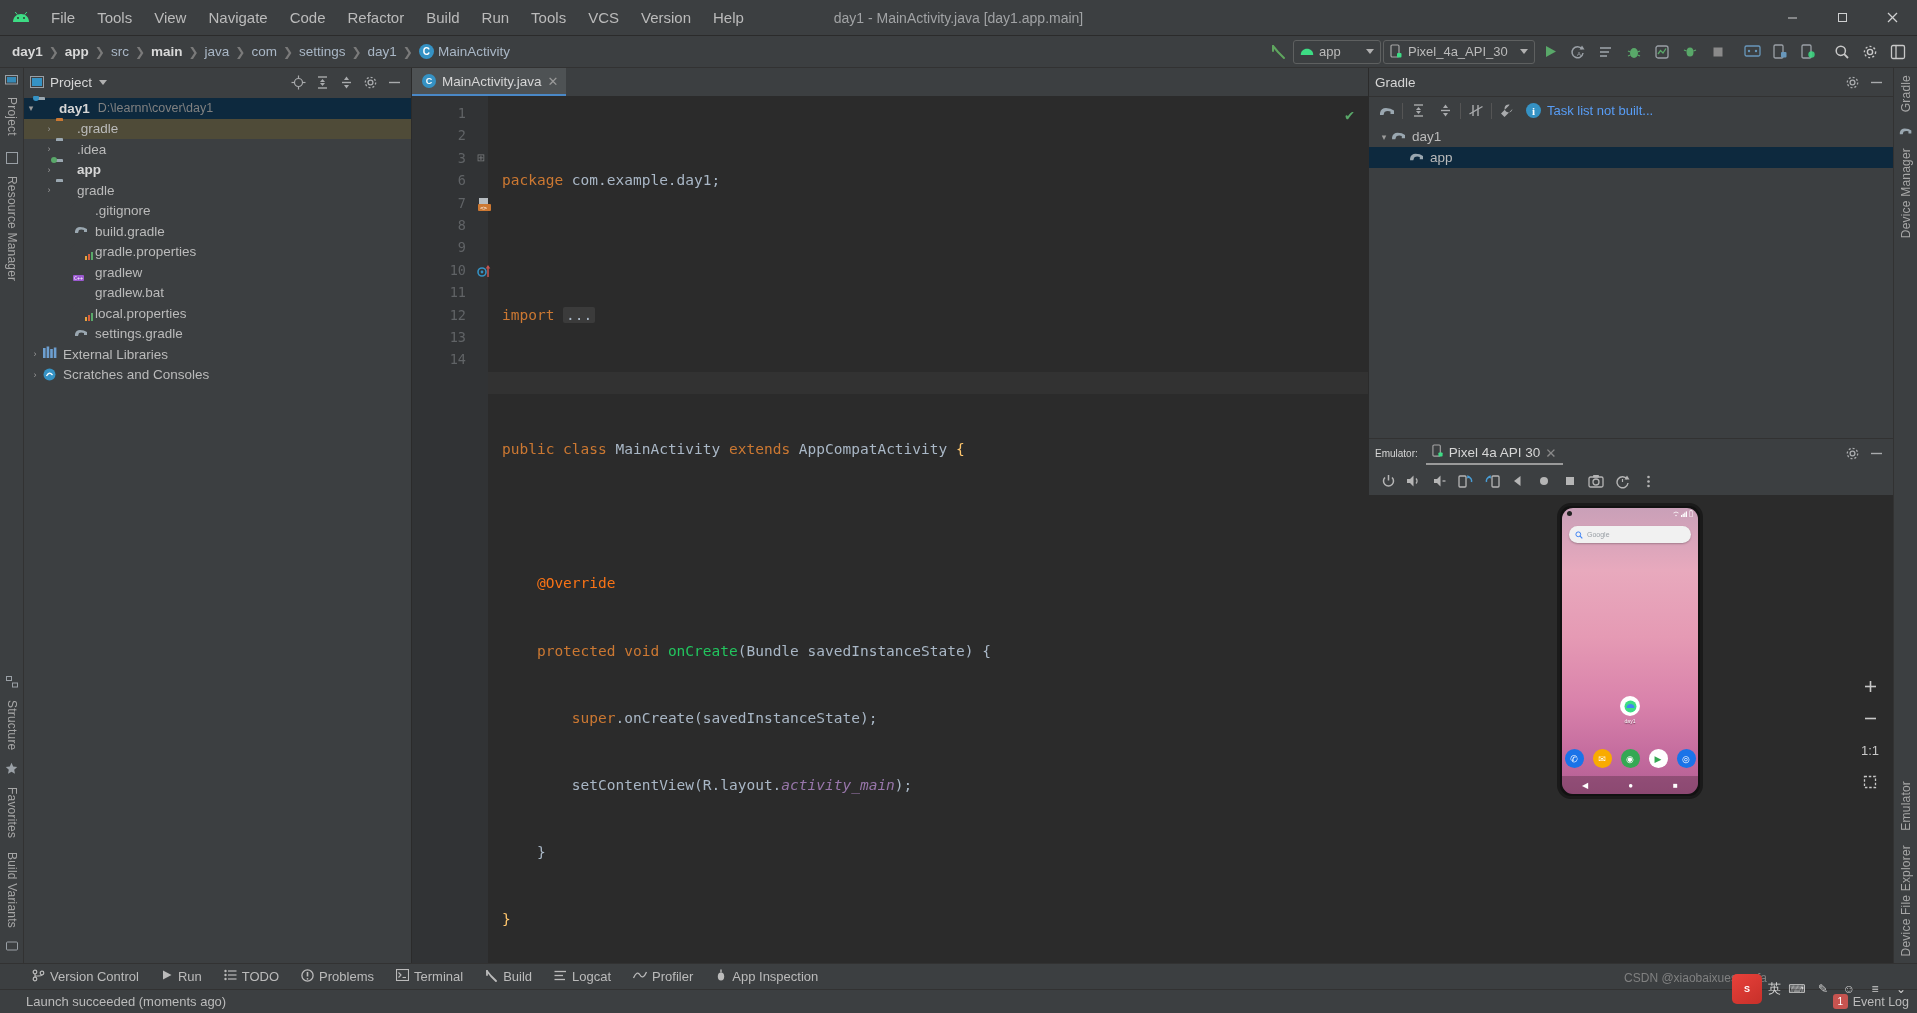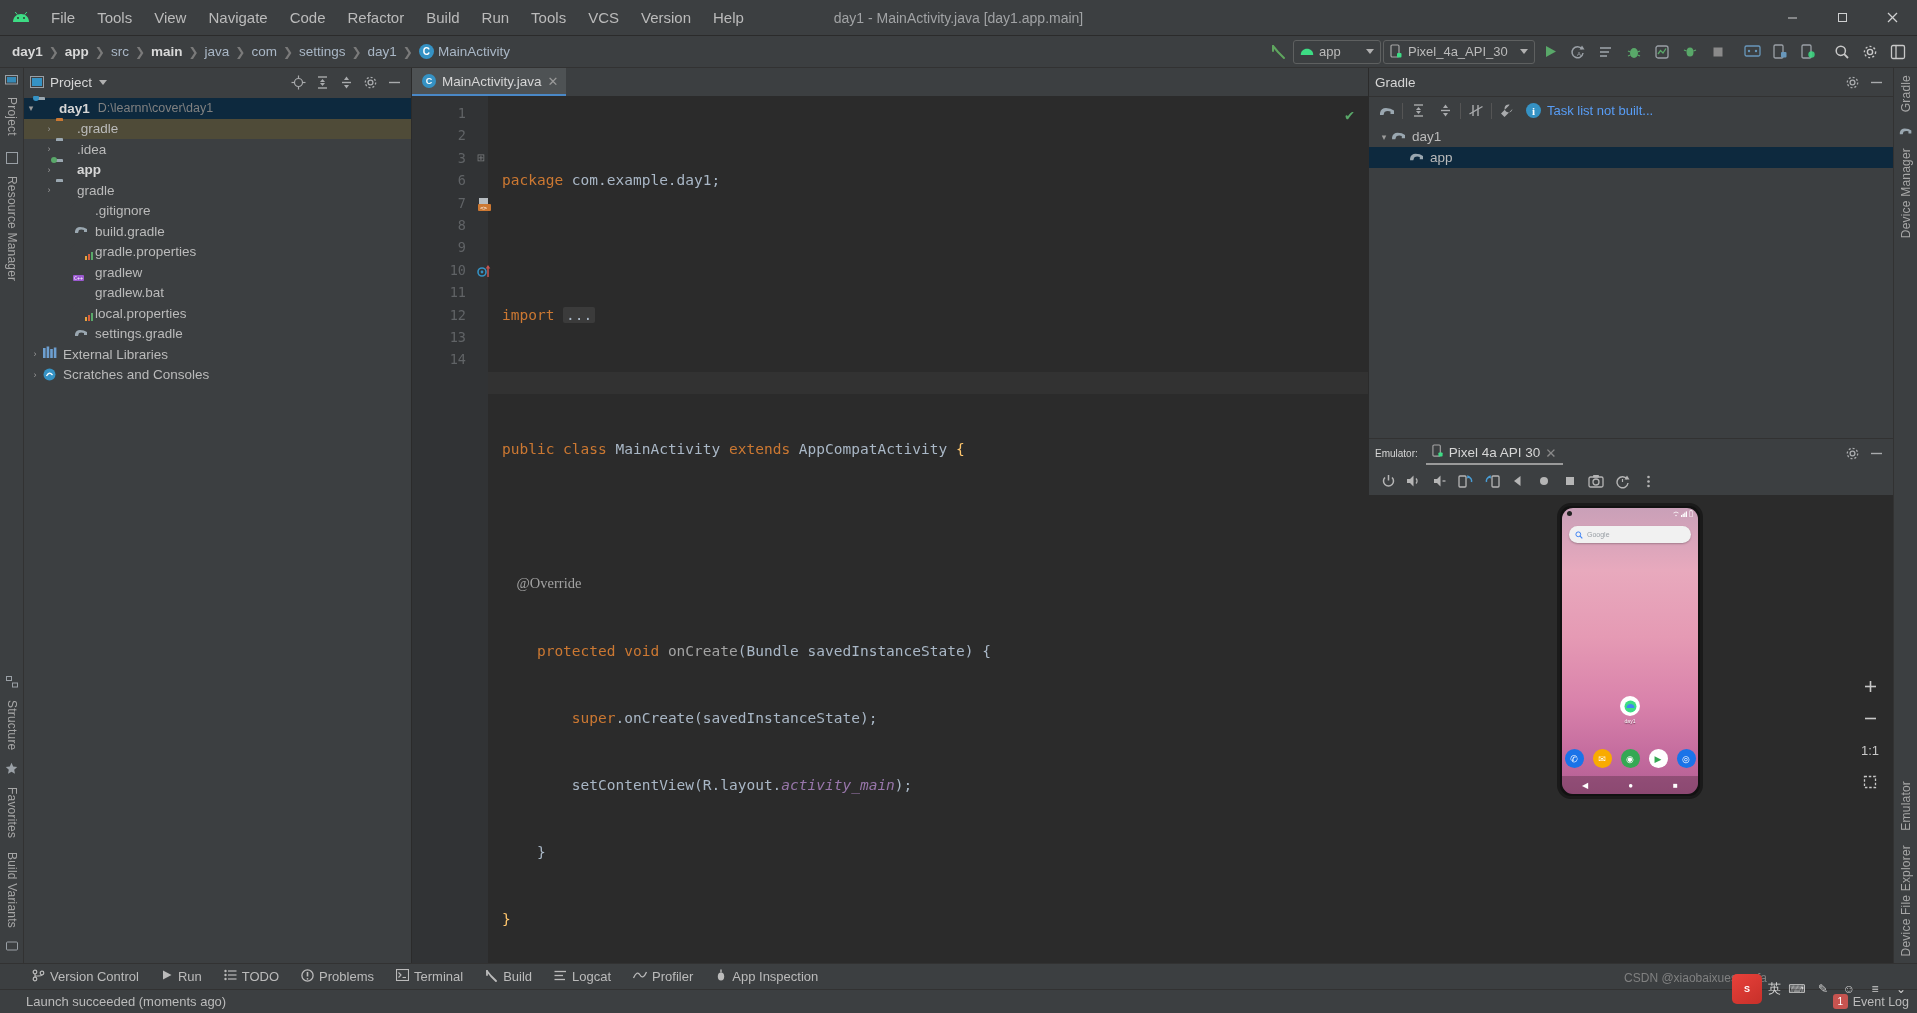--- a/index.html
+++ b/index.html
@@ -120,22 +120,22 @@
   .gline { height: 22.4px; line-height: 22.4px; padding-right: 8px; position: relative; }
   .fold-col { width: 14px; flex: none; background: #313335; padding-top: 6px; }
   .fline { height: 22.4px; display:flex; align-items:center; justify-content:center; color:#7a7c7e; font-size: 10px; }
   .code {
     flex: 1; padding: 6px 0 0 14px; font-family: "DejaVu Sans Mono", monospace;
     font-size: 14.5px; line-height: 22.4px; color: #a9b7c6; white-space: pre; overflow: hidden;
     position: relative;
   }
   .cl { height: 22.4px; }
   .kw { color: #cc7832; }
-  .annot { color: #a3a3a3; font-family: Liberation Serif, serif; }
-  .fn { color: #a3a3a3; }
+  .annot { color: #f97316; }
+  .fn { color: #22c55e; }
   .field { color: #9876aa; font-style: italic; }
   .line14-hl { position: absolute; left: 0; right: 0; height: 22.4px; background: #323232; }
   .check-ok { position: absolute; right: 14px; top: 8px; color: #59a869; font-size: 15px; }
   .import-fold { background: #3b3b3b; border-radius: 2px; padding: 0 3px; color: #a9b7c6; }
 
   
   .right-stack { width: 525px; flex: none; display: flex; flex-direction: column; background: #3c3f41; border-left: 1px solid #2b2b2b; }
   .gradle-panel { flex: none; height: 370px; display: flex; flex-direction: column; }
   .tw-head { height: 28px; display: flex; align-items: center; padding: 0 6px; flex: none; }
   .tw-title { font-size: 13.5px; color: #d6d6d6; }

